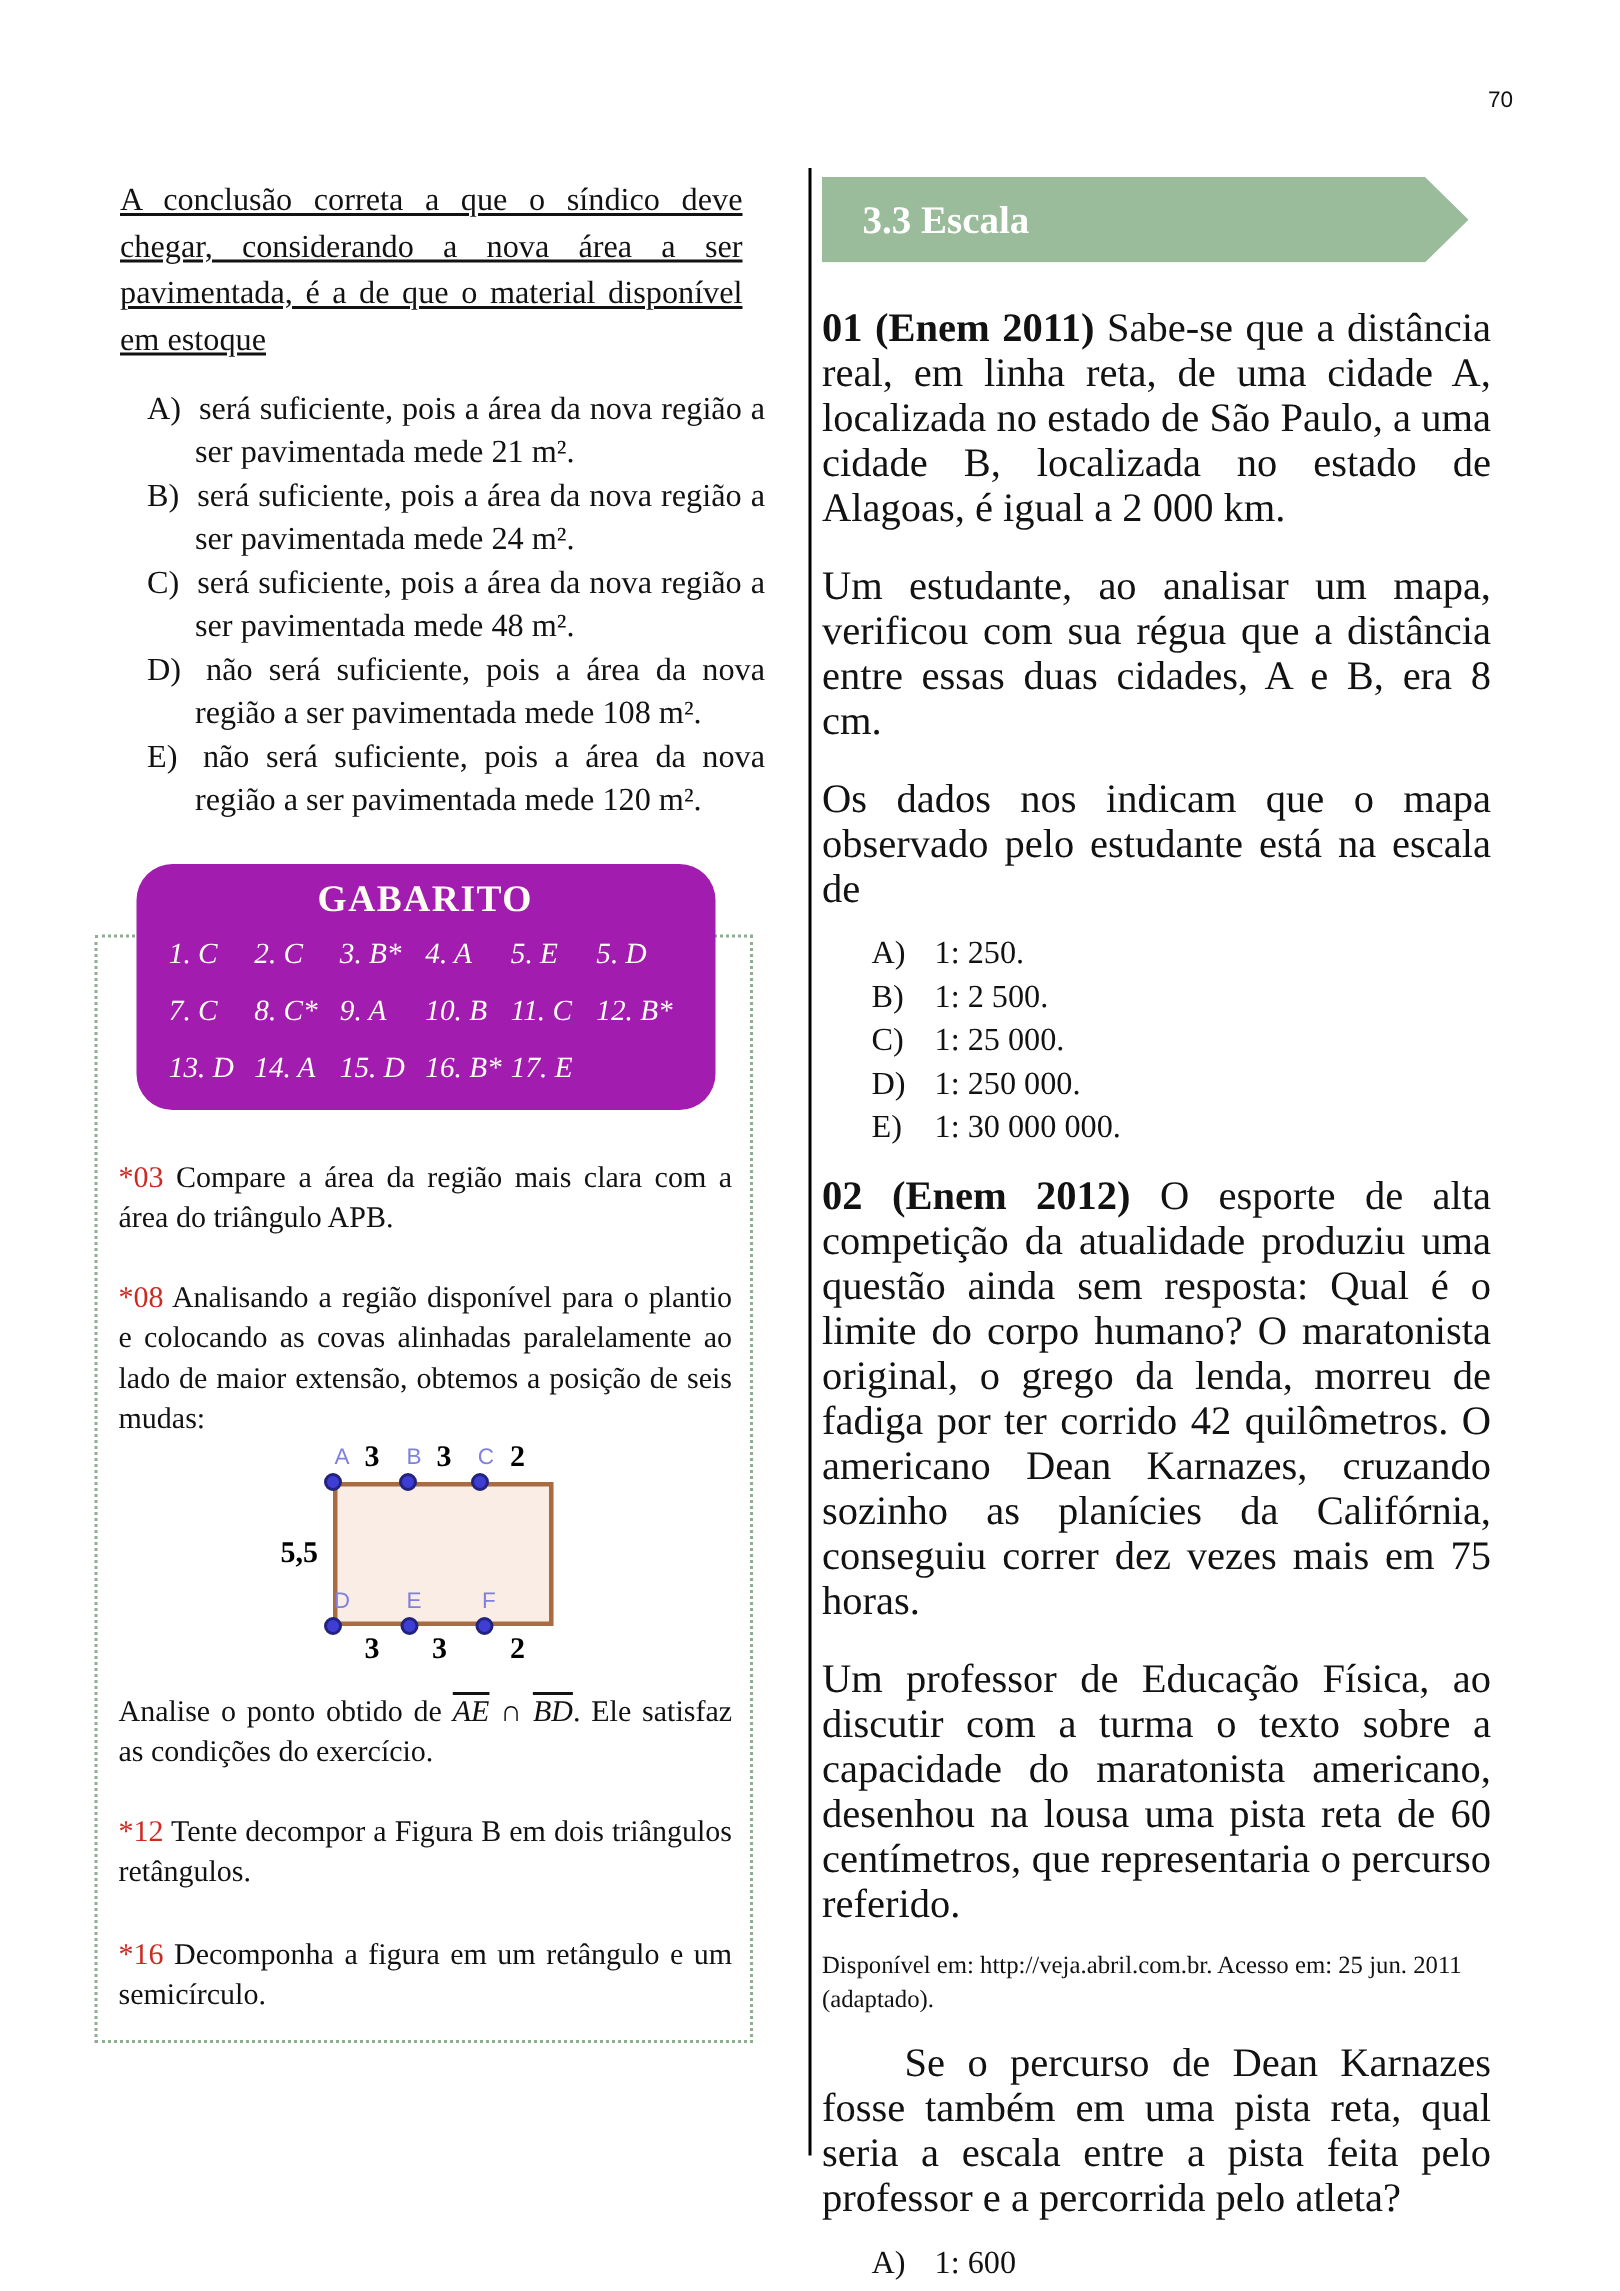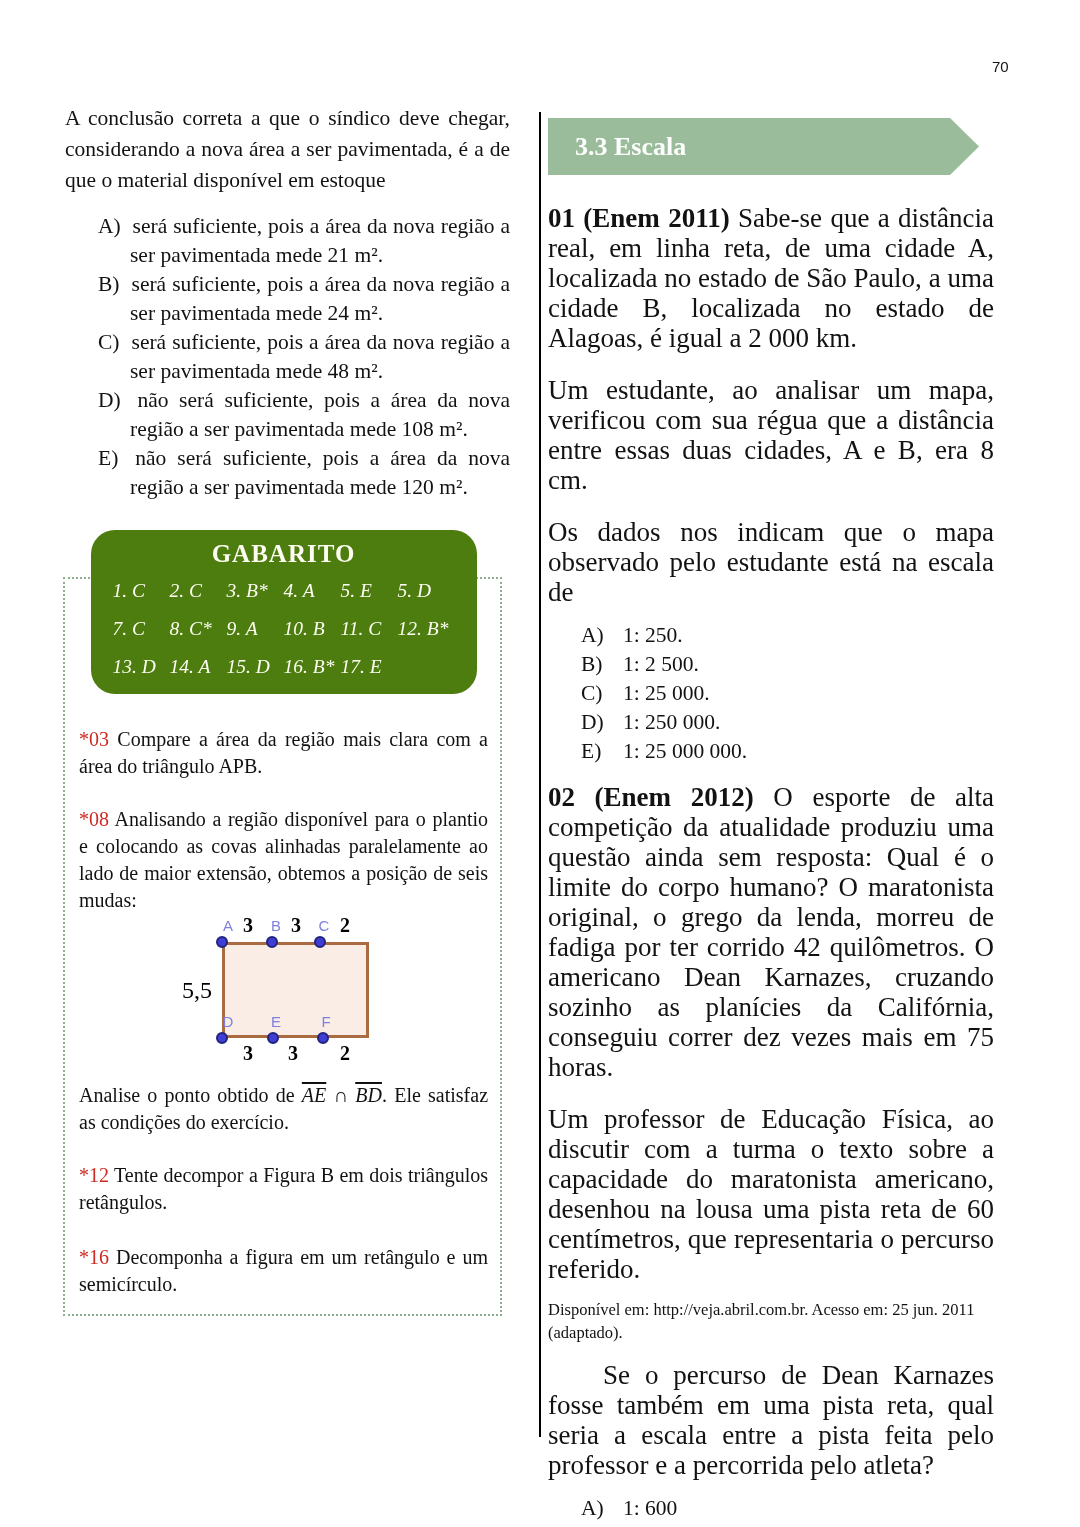--- a/index.html
+++ b/index.html
@@ -8,50 +8,50 @@
 
   .page-number{position:absolute;top:58px;left:992px;font-size:15px;
         font-family:"Liberation Sans", sans-serif;}
 
   .divider{position:absolute;left:539px;top:112px;width:2px;height:1325px;background:#000;}
 
   .col-left{position:absolute;left:65px;top:103px;width:445px;}
   .col-right{position:absolute;left:548px;top:118px;width:446px;font-family:Liberation Serif, serif;}
 
   
-  .intro{margin:0;font-size:21.5px;line-height:31px;text-align:justify;}
+  .intro{margin:15px;font-size:21.5px;line-height:31px;text-align:justify;text-decoration:underline;}
 
   .opt-hang{list-style:none;margin:16px 0 0;padding:0;font-size:21.5px;line-height:29px;}
   .opt-hang li{padding-left:65px;text-indent:-32px;text-align:justify;}
   .opt-hang .lbl{margin-right:6px;}
 
   .dotted-box{margin:75px 0 0 -2px;width:439px;box-sizing:border-box;
         border:2px dotted #8fae8f;padding:0 12px 16px 14px;}
 
   .gabarito{position:relative;z-index:2;margin:-49px auto 0;width:386px;box-sizing:border-box;
-        background:#4d7c0f;border-radius:24px;padding:10px 22px 16px;}
+        background:#a21caf;border-radius:24px;padding:10px 22px 16px;}
   .gab-title{text-align:center;color:#fdfdf2;font-weight:bold;font-size:25px;letter-spacing:1px;}
   .gab-grid{display:grid;grid-template-columns:repeat(6,1fr);row-gap:16px;margin-top:12px;
         color:#fdfdf2;font-size:19.5px;font-style:italic;}
   .gab-grid span{text-align:left;white-space:nowrap;}
 
   .note{margin:26px 0 0;font-size:20px;line-height:27px;text-align:justify;}
   .note.first{margin-top:32px;}
   .nm{color:#cc2a22;}
 
   
   .fig{position:relative;height:152px;margin-top:6px;}
   .fig-rect{position:absolute;left:143px;top:22px;width:147px;height:96px;
         background:#f9ede6;border:3px solid #a96b3f;box-sizing:border-box;}
   .dot{position:absolute;width:12px;height:12px;border-radius:50%;background:#3e3ed4;
         border:2px solid #23237e;box-sizing:border-box;transform:translate(-50%,-50%);z-index:3;}
   .plabel{position:absolute;transform:translate(-50%,-100%);color:#8080e0;font-size:15px;
         font-family:"Liberation Sans", sans-serif;z-index:2;}
   .meas{position:absolute;transform:translate(-50%,0);font-weight:bold;font-size:20px;color:#000;}
-  .meas-left{position:absolute;transform:translate(-100%,-50%);font-weight:normal;font-size:24px;color:#000;}
+  .meas-left{position:absolute;transform:translate(-100%,-50%);font-weight:bold;font-size:20px;color:#000;}
 
   .analise{margin:10px 0 0;font-size:20px;line-height:27px;text-align:justify;}
   .ov{font-style:italic;text-decoration:overline;}
 
   
   .banner{width:431px;height:57px;background:#9abc9a;
         clip-path:polygon(0 0,402px 0,431px 50%,402px 100%,0 100%);}
   .banner-text{display:block;color:#fff;font-weight:bold;font-size:26px;line-height:57px;padding-left:27px;}
 
   .rp{margin:22px 0 0;font-size:27px;line-height:30px;text-align:justify;}
@@ -173,21 +173,21 @@
       <li>
           <span class="lbl">C)</span>
           <span>1: 25 000.</span>
         </li>
       <li>
           <span class="lbl">D)</span>
           <span>1: 250 000.</span>
         </li>
       <li>
           <span class="lbl">E)</span>
-          <span>1: 25 000 000.</span>
+          <span>1: 30 000 000.</span>
         </li>
     </ul>
 
     <p class="rp" style="margin-top:16px;"><b>02 (Enem 2012)</b> <span>O esporte de alta competição da atualidade produziu uma questão ainda sem resposta: Qual é o limite do corpo humano? O maratonista original, o grego da lenda, morreu de fadiga por ter corrido 42 quilômetros. O americano Dean Karnazes, cruzando sozinho as planícies da Califórnia, conseguiu correr dez vezes mais em 75 horas.</span></p>
 
     <p class="rp">Um professor de Educação Física, ao discutir com a turma o texto sobre a capacidade do maratonista americano, desenhou na lousa uma pista reta de 60 centímetros, que representaria o percurso referido.</p>
 
     <div class="cite">
       <div>Disponível em: http://veja.abril.com.br. Acesso em: 25 jun. 2011</div>
       <div>(adaptado).</div>

